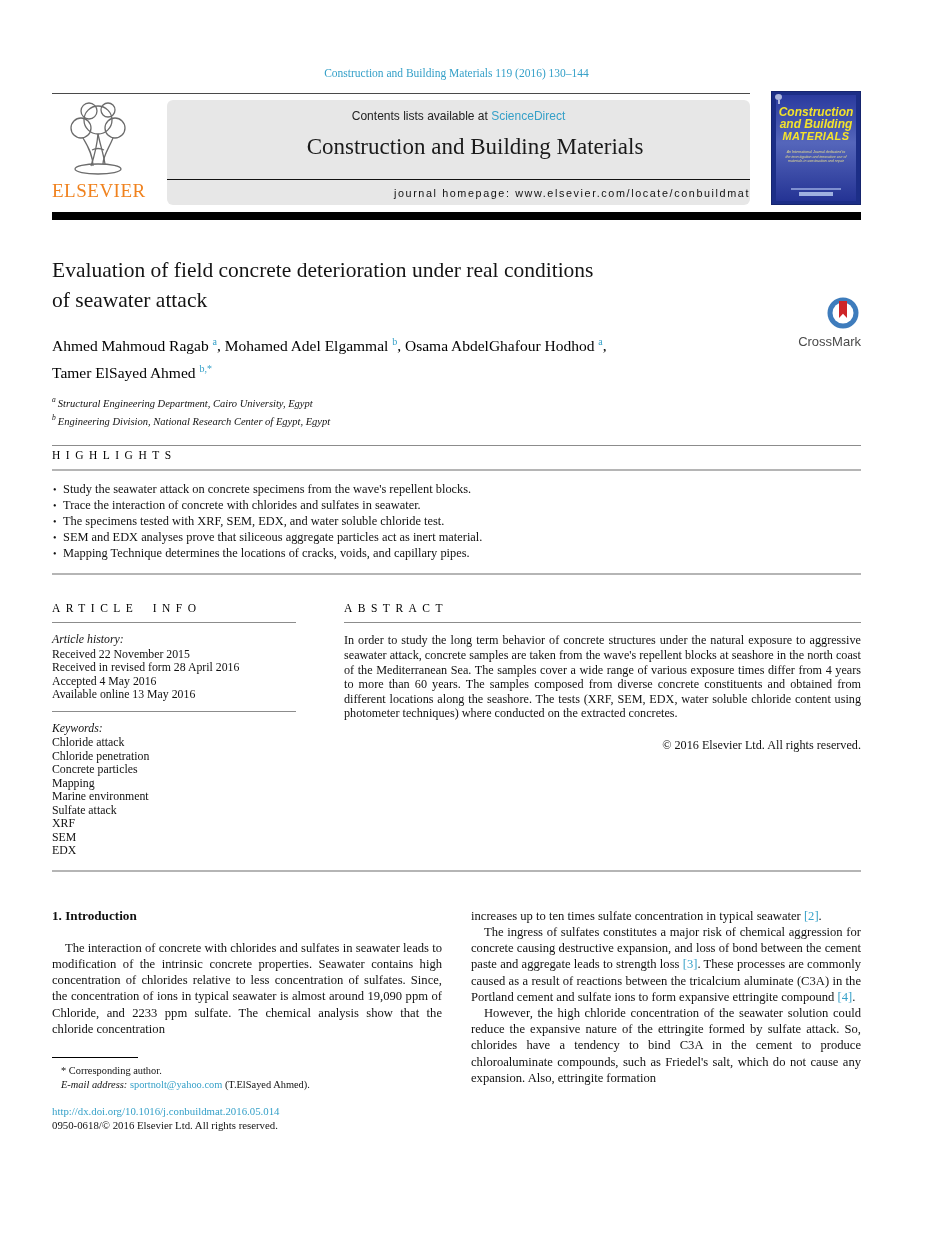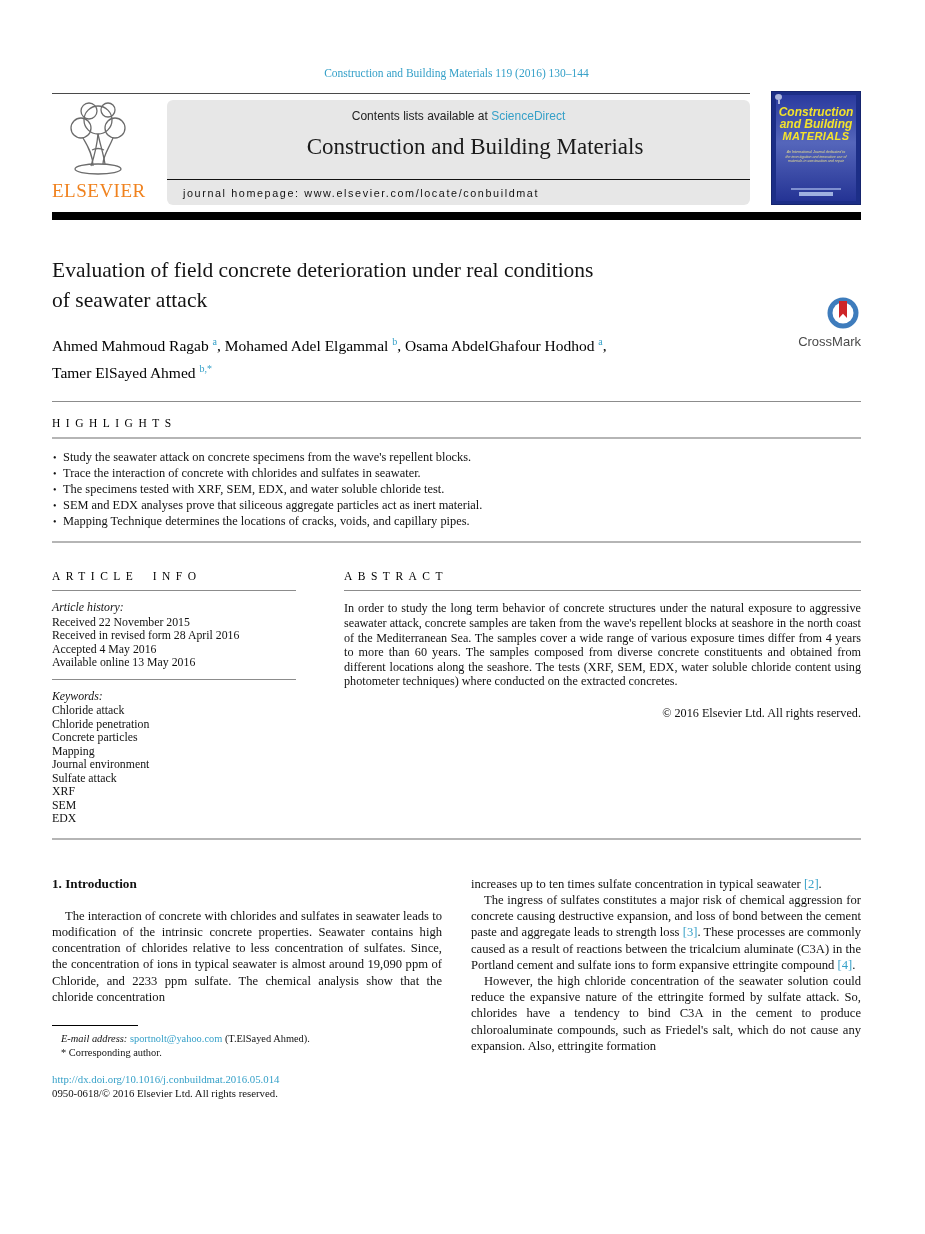--- a/index.html
+++ b/index.html
@@ -16,21 +16,21 @@
   .elsevier{position:absolute;left:0;top:4px;width:113px;height:106px;text-align:left;}
   .elsevier .wordmark{font-family:"Liberation Serif",serif;font-size:19px;color:#F0821E;
         letter-spacing:0.5px;margin-top:-2px;}
   .graybox{position:absolute;left:115px;top:6px;width:583px;height:105px;background:#E7E7E7;border-radius:6px;}
   .contents-line{position:absolute;top:9px;left:0;right:0;text-align:center;
         font-family:"Liberation Sans",sans-serif;font-size:12px;color:#222;}
   .contents-line .link{color:#35A0C8;}
   .journal-title{position:absolute;top:34px;left:0;right:0;text-align:center;
         font-size:23px;color:#1a1a1a;margin-left:33px;}
   .inner-rule{position:absolute;left:0;right:0;bottom:25px;height:1.5px;background:#111;}
-  .homepage{position:absolute;left:16px;right:0;bottom:6px;text-align:left;
+  .homepage{position:absolute;left:16px;right:0;bottom:6px;text-align:right;
         font-family:"Liberation Sans",sans-serif;font-size:10.8px;letter-spacing:1.6px;color:#111;}
 
   
   .cover{position:absolute;left:719px;top:-3px;width:90px;height:114px;background:#1C2E87;
         border:1px solid #16256e;box-sizing:border-box;}
   .cover-inner{position:absolute;left:4px;top:3px;right:4px;bottom:3px;
         background:linear-gradient(180deg,#2a3a9e 0%,#55富66bb 45%,#243394 100%);
         background:linear-gradient(180deg,#2a3a9e 0%,#5566bb 45%,#243394 100%);}
   .cover-tree{position:absolute;left:3px;top:2px;width:9px;height:10px;opacity:.8;}
   .cover-tree .blob{width:7px;height:6px;background:#cfd6ee;border-radius:50%;}
@@ -60,21 +60,21 @@
   .authors sup{font-size:10px;color:#35A0C8;}
   .affiliations{margin-top:9px;font-style:italic;font-size:10.5px;line-height:14px;color:#111;}
   .affiliations sup{font-size:7.5px;}
 
   .hr1{margin-top:17px;height:1px;background:#8c8c8c;}
   .hr2{height:2px;background:#b5b5b5;}
 
   
   .sec-heading{font-family:"Liberation Serif",serif;font-size:11.5px;letter-spacing:5.5px;
         word-spacing:6px;color:#000;}
-  .highlights-heading{margin-top:15px;}
+  .highlights-heading{margin-top:3px;}
   .highlights-rule{margin-top:8px;}
   .highlights-list{margin:10px 0 12px 0;padding:0;list-style:none;}
   .highlights-list li{font-size:12.4px;line-height:16px;color:#111;padding-left:11px;position:relative;}
   .highlights-list li::before{content:"\2022";position:absolute;left:1px;font-size:10px;top:1px;}
 
   
   .info-abstract{display:flex;margin-top:27px;min-height:252px;gap:32px;}
   .info-col{width:244px;margin-right:16px;flex:none;}
   .abs-col{flex:1;}
   .head-rule{margin-top:8px;height:1px;background:#8c8c8c;}
@@ -173,20 +173,24 @@
           </svg>
         </span><span class="cm-label">CrossMark</span>
       </div>
     </div>
 
     <div class="authors">
       <div><span>Ahmed Mahmoud Ragab</span>&nbsp;<sup>a</sup><span>, </span><span>Mohamed Adel Elgammal</span>&nbsp;<sup>b</sup><span>, </span><span>Osama AbdelGhafour Hodhod</span>&nbsp;<sup>a</sup><span>,</span></div>
       <div><span>Tamer ElSayed Ahmed</span>&nbsp;<sup>b,*</sup></div>
     </div>
 
+    <div class="affiliations">
+      <div><sup>a</sup> <span>Structural Engineering Department, Cairo University, Egypt</span></div>
+      <div><sup>b</sup> <span>Engineering Division, National Research Center of Egypt, Egypt</span></div>
+    </div>
 
     <div class="hr1"></div>
 
     <div class="sec-heading highlights-heading">HIGHLIGHTS</div>
     <div class="hr2 highlights-rule"></div>
     <ul class="highlights-list">
       <li><span>Study the seawater attack on concrete specimens from the wave's repellent blocks.</span></li>
       <li><span>Trace the interaction of concrete with chlorides and sulfates in seawater.</span></li>
       <li><span>The specimens tested with XRF, SEM, EDX, and water soluble chloride test.</span></li>
       <li><span>SEM and EDX analyses prove that siliceous aggregate particles act as inert material.</span></li>
@@ -205,21 +209,21 @@
           <div>Accepted 4 May 2016</div>
           <div>Available online 13 May 2016</div>
         </div>
         <div class="info-sep"></div>
         <div class="info-block">
           <div class="info-label">Keywords:</div>
           <div>Chloride attack</div>
           <div>Chloride penetration</div>
           <div>Concrete particles</div>
           <div>Mapping</div>
-          <div>Journal environment</div>
+          <div>Marine environment</div>
           <div>Sulfate attack</div>
           <div>XRF</div>
           <div>SEM</div>
           <div>EDX</div>
         </div>
       </div>
       <div class="abs-col">
         <div class="sec-heading">ABSTRACT</div>
         <div class="head-rule"></div>
         <div class="abs-text">In order to study the long term behavior of concrete structures under the natural exposure to aggressive seawater attack, concrete samples are taken from the wave's repellent blocks at seashore in the north coast of the Mediterranean Sea. The samples cover a wide range of various exposure times differ from 4 years to more than 60 years. The samples composed from diverse concrete constituents and obtained from different locations along the seashore. The tests (XRF, SEM, EDX, water soluble chloride content using photometer techniques) where conducted on the extracted concretes.</div>
@@ -228,22 +232,22 @@
     </div>
 
     <div class="hr-bottom"></div>
 
     <div class="body-cols">
       <div class="col-left">
         <h2 class="h2">1. Introduction</h2>
         <p class="body-p ind">The interaction of concrete with chlorides and sulfates in seawater leads to modification of the intrinsic concrete properties. Seawater contains high concentration of chlorides relative to less concentration of sulfates. Since, the concentration of ions in typical seawater is almost around 19,090 ppm of Chloride, and 2233 ppm sulfate. The chemical analysis show that the chloride concentration</p>
         <div class="footnote">
           <div class="fn-rule"></div>
+          <div class="fn-line"><span>*</span> <span>Corresponding author.</span></div>
           <div class="fn-line"><span class="em">E-mail address:</span> <span class="fn-link">sportnolt@yahoo.com</span><span> (T.ElSayed Ahmed).</span></div>
-          <div class="fn-line"><span>*</span> <span>Corresponding author.</span></div>
           <div class="doi-block">
             <div class="fn-link">http://dx.doi.org/10.1016/j.conbuildmat.2016.05.014</div>
             <div>0950-0618/© 2016 Elsevier Ltd. All rights reserved.</div>
           </div>
         </div>
       </div>
       <div class="col-right">
         <p class="body-p"><span>increases up to ten times sulfate concentration in typical seawater </span><span class="ref">[2]</span><span>.</span></p>
         <p class="body-p ind"><span>The ingress of sulfates constitutes a major risk of chemical aggression for concrete causing destructive expansion, and loss of bond between the cement paste and aggregate leads to strength loss </span><span class="ref">[3]</span><span>. These processes are commonly caused as a result of reactions between the tricalcium aluminate (C3A) in the Portland cement and sulfate ions to form expansive ettringite compound </span><span class="ref">[4]</span><span>.</span></p>
         <p class="body-p ind">However, the high chloride concentration of the seawater solution could reduce the expansive nature of the ettringite formed by sulfate attack. So, chlorides have a tendency to bind C3A in the cement to produce chloroaluminate compounds, such as Friedel's salt, which do not cause any expansion. Also, ettringite formation</p>

